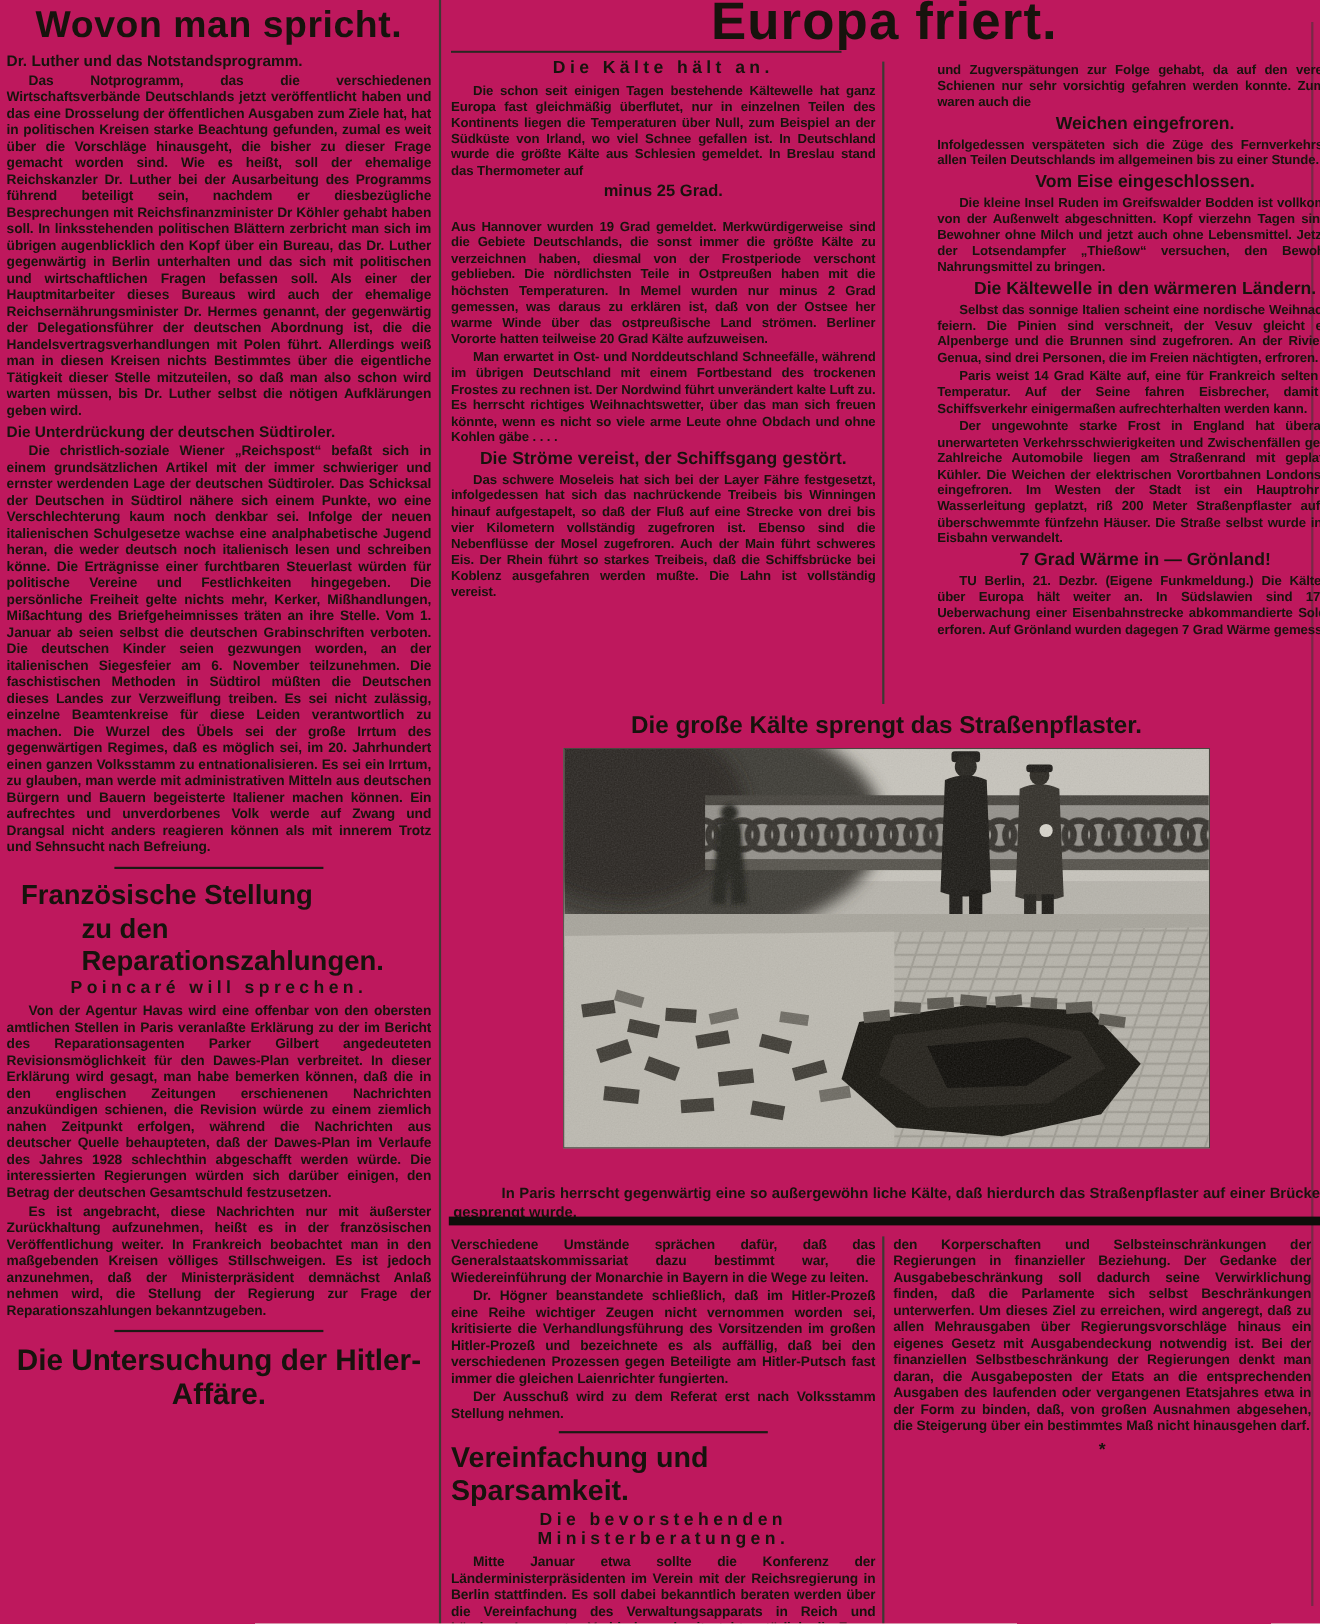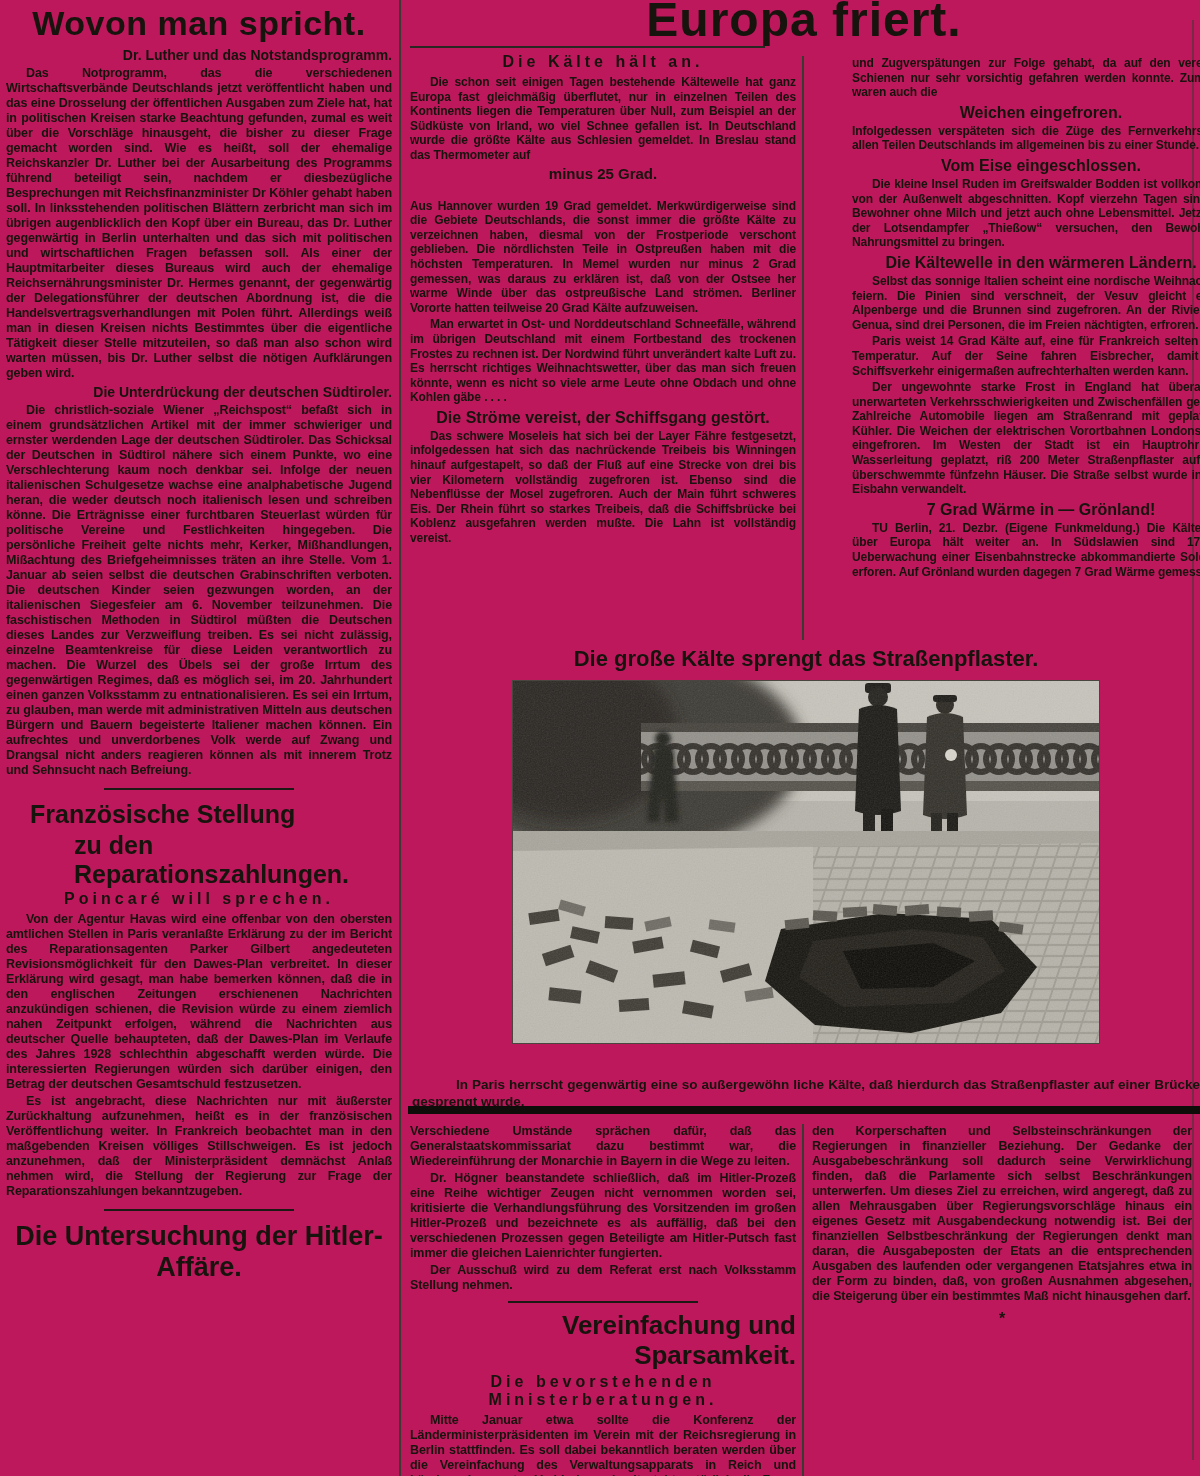--- a/index.html
+++ b/index.html
@@ -15,21 +15,21 @@
   p.body{margin:0 0 2px 0;font-size:12.5px;line-height:15px;font-weight:bold;
          text-align:justify;text-indent:20px;letter-spacing:-0.1px;}
   .col-mid p.body,.col-right p.body{font-size:12px;line-height:14.6px;}
   p.noindent{text-indent:0;}
   
   .h-xl{font-size:34px;font-weight:bold;text-align:center;margin:0 0 4px 0;letter-spacing:.5px;}
   .h-europa{position:absolute;left:408px;top:-8px;width:792px;text-align:center;
             font-size:48px;font-weight:bold;letter-spacing:1px;margin:0;}
   .h-col{font-size:23px;font-weight:bold;text-align:center;margin:2px 0 3px 0;}
   .h-med{font-size:25px;font-weight:bold;margin:6px 0 2px 0;line-height:1.15;}
-  .sub-bold{font-size:14px;font-weight:bold;text-align:right;margin:3px 0 3px 0;}
+  .sub-bold{font-size:14px;font-weight:bold;text-align:left;margin:3px 0 3px 0;}
   .sub-bold-sm{font-size:16px;font-weight:bold;text-align:center;margin:4px 0 2px 0;}
   .sub-spaced{font-size:16px;font-weight:bold;text-align:center;letter-spacing:4px;margin:2px 0 4px 0;}
   .center-line{font-size:15px;font-weight:bold;text-align:center;margin:2px 0 17px 0;}
   .divider{width:190px;height:2px;background:#1c1914;margin:10px auto 10px auto;}
   .toprule{height:2px;background:#2a2722;width:92%;margin:0 0 5px 0;}
   
   .vrule{position:absolute;width:2px;background:#3c3933;}
   .thickrule{position:absolute;left:408px;top:1106px;width:792px;height:8px;background:#0f0d0a;}
   
   .photo-sec{position:absolute;left:412px;top:646px;width:788px;}
@@ -50,21 +50,21 @@
   <div class="vrule" style="left:1192px;top:20px;height:1440px;opacity:.55;"></div>
 
   <div class="col col-left">
     <h1 class="h-xl">Wovon man spricht.</h1>
     <div class="sub-bold">Dr. Luther und das Notstandsprogramm.</div>
     <p class="body">Das Notprogramm, das die verschiedenen Wirtschaftsverbände Deutschlands jetzt veröffentlicht haben und das eine Drosselung der öffentlichen Ausgaben zum Ziele hat, hat in politischen Kreisen starke Beachtung gefunden, zumal es weit über die Vorschläge hinausgeht, die bisher zu dieser Frage gemacht worden sind. Wie es heißt, soll der ehemalige Reichskanzler Dr. Luther bei der Ausarbeitung des Programms führend beteiligt sein, nachdem er diesbezügliche Besprechungen mit Reichsfinanzminister Dr Köhler gehabt haben soll. In linksstehenden politischen Blättern zerbricht man sich im übrigen augenblicklich den Kopf über ein Bureau, das Dr. Luther gegenwärtig in Berlin unterhalten und das sich mit politischen und wirtschaftlichen Fragen befassen soll. Als einer der Hauptmitarbeiter dieses Bureaus wird auch der ehemalige Reichsernährungsminister Dr. Hermes genannt, der gegenwärtig der Delegationsführer der deutschen Abordnung ist, die die Handelsvertragsverhandlungen mit Polen führt. Allerdings weiß man in diesen Kreisen nichts Bestimmtes über die eigentliche Tätigkeit dieser Stelle mitzuteilen, so daß man also schon wird warten müssen, bis Dr. Luther selbst die nötigen Aufklärungen geben wird.</p>
     <div class="sub-bold">Die Unterdrückung der deutschen Südtiroler.</div>
     <p class="body">Die christlich-soziale Wiener „Reichspost“ befaßt sich in einem grundsätzlichen Artikel mit der immer schwieriger und ernster werdenden Lage der deutschen Südtiroler. Das Schicksal der Deutschen in Südtirol nähere sich einem Punkte, wo eine Verschlechterung kaum noch denkbar sei. Infolge der neuen italienischen Schulgesetze wachse eine analphabetische Jugend heran, die weder deutsch noch italienisch lesen und schreiben könne. Die Erträgnisse einer furchtbaren Steuerlast würden für politische Vereine und Festlichkeiten hingegeben. Die persönliche Freiheit gelte nichts mehr, Kerker, Mißhandlungen, Mißachtung des Briefgeheimnisses träten an ihre Stelle. Vom 1. Januar ab seien selbst die deutschen Grabinschriften verboten. Die deutschen Kinder seien gezwungen worden, an der italienischen Siegesfeier am 6. November teilzunehmen. Die faschistischen Methoden in Südtirol müßten die Deutschen dieses Landes zur Verzweiflung treiben. Es sei nicht zulässig, einzelne Beamtenkreise für diese Leiden verantwortlich zu machen. Die Wurzel des Übels sei der große Irrtum des gegenwärtigen Regimes, daß es möglich sei, im 20. Jahrhundert einen ganzen Volksstamm zu entnationalisieren. Es sei ein Irrtum, zu glauben, man werde mit administrativen Mitteln aus deutschen Bürgern und Bauern begeisterte Italiener machen können. Ein aufrechtes und unverdorbenes Volk werde auf Zwang und Drangsal nicht anders reagieren können als mit innerem Trotz und Sehnsucht nach Befreiung.</p>
     <div class="divider"></div>
 
-    <h2 class="h-med" style="margin-left:24px;">Französische Stellung</h2>
+    <h2 class="h-med" style="margin-left:13px;">Französische Stellung</h2>
     <h2 class="h-med" style="margin-left:68px;margin-top:0;">zu den Reparationszahlungen.</h2>
     <div class="sub-spaced">Poincaré will sprechen.</div>
     <p class="body">Von der Agentur Havas wird eine offenbar von den obersten amtlichen Stellen in Paris veranlaßte Erklärung zu der im Bericht des Reparationsagenten Parker Gilbert angedeuteten Revisionsmöglichkeit für den Dawes-Plan verbreitet. In dieser Erklärung wird gesagt, man habe bemerken können, daß die in den englischen Zeitungen erschienenen Nachrichten anzukündigen schienen, die Revision würde zu einem ziemlich nahen Zeitpunkt erfolgen, während die Nachrichten aus deutscher Quelle behaupteten, daß der Dawes-Plan im Verlaufe des Jahres 1928 schlechthin abgeschafft werden würde. Die interessierten Regierungen würden sich darüber einigen, den Betrag der deutschen Gesamtschuld festzusetzen.</p>
     <p class="body">Es ist angebracht, diese Nachrichten nur mit äußerster Zurückhaltung aufzunehmen, heißt es in der französischen Veröffentlichung weiter. In Frankreich beobachtet man in den maßgebenden Kreisen völliges Stillschweigen. Es ist jedoch anzunehmen, daß der Ministerpräsident demnächst Anlaß nehmen wird, die Stellung der Regierung zur Frage der Reparationszahlungen bekanntzugeben.</p>
     <div class="divider"></div>
 
     <h2 class="h-med" style="text-align:center;font-size:27px;">Die Untersuchung der Hitler-Affäre.</h2>
 
   </div>
 
@@ -201,21 +201,21 @@
 
   <p class="caption">In Paris herrscht gegenwärtig eine so außergewöhn liche Kälte, daß hierdurch das Straßenpflaster auf einer Brücke gesprengt wurde.</p>
 
   <div class="thickrule"></div>
 
   <div class="col col-bmid">
     <p class="body noindent">Verschiedene Umstände sprächen dafür, daß das Generalstaatskommissariat dazu bestimmt war, die Wiedereinführung der Monarchie in Bayern in die Wege zu leiten.</p>
     <p class="body">Dr. Högner beanstandete schließlich, daß im Hitler-Prozeß eine Reihe wichtiger Zeugen nicht vernommen worden sei, kritisierte die Verhandlungsführung des Vorsitzenden im großen Hitler-Prozeß und bezeichnete es als auffällig, daß bei den verschiedenen Prozessen gegen Beteiligte am Hitler-Putsch fast immer die gleichen Laienrichter fungierten.</p>
     <p class="body">Der Ausschuß wird zu dem Referat erst nach Volksstamm Stellung nehmen.</p>
     <div class="divider" style="margin:8px auto;"></div>
-    <h2 class="h-med" style="text-align:right;font-size:26px;margin-top:0;">Vereinfachung und Sparsamkeit.</h2>
+    <h2 class="h-med" style="text-align:left;font-size:26px;margin-top:0;">Vereinfachung und Sparsamkeit.</h2>
     <div class="sub-spaced">Die bevorstehenden Ministerberatungen.</div>
     <p class="body">Mitte Januar etwa sollte die Konferenz der Länderministerpräsidenten im Verein mit der Reichsregierung in Berlin stattfinden. Es soll dabei bekanntlich beraten werden über die Vereinfachung des Verwaltungsapparats in Reich und Ländern. In engster Verbindung damit steht natürlich die Frage sparsamerer Finanzwirtschaft.</p>
 
   </div>
 
   <div class="col col-bright">
     <p class="body noindent">den Korperschaften und Selbsteinschränkungen der Regierungen in finanzieller Beziehung. Der Gedanke der Ausgabebeschränkung soll dadurch seine Verwirklichung finden, daß die Parlamente sich selbst Beschränkungen unterwerfen. Um dieses Ziel zu erreichen, wird angeregt, daß zu allen Mehrausgaben über Regierungsvorschläge hinaus ein eigenes Gesetz mit Ausgabendeckung notwendig ist. Bei der finanziellen Selbstbeschränkung der Regierungen denkt man daran, die Ausgabeposten der Etats an die entsprechenden Ausgaben des laufenden oder vergangenen Etatsjahres etwa in der Form zu binden, daß, von großen Ausnahmen abgesehen, die Steigerung über ein bestimmtes Maß nicht hinausgehen darf.</p>
     <div class="fn-star">*</div>
   </div>
 

